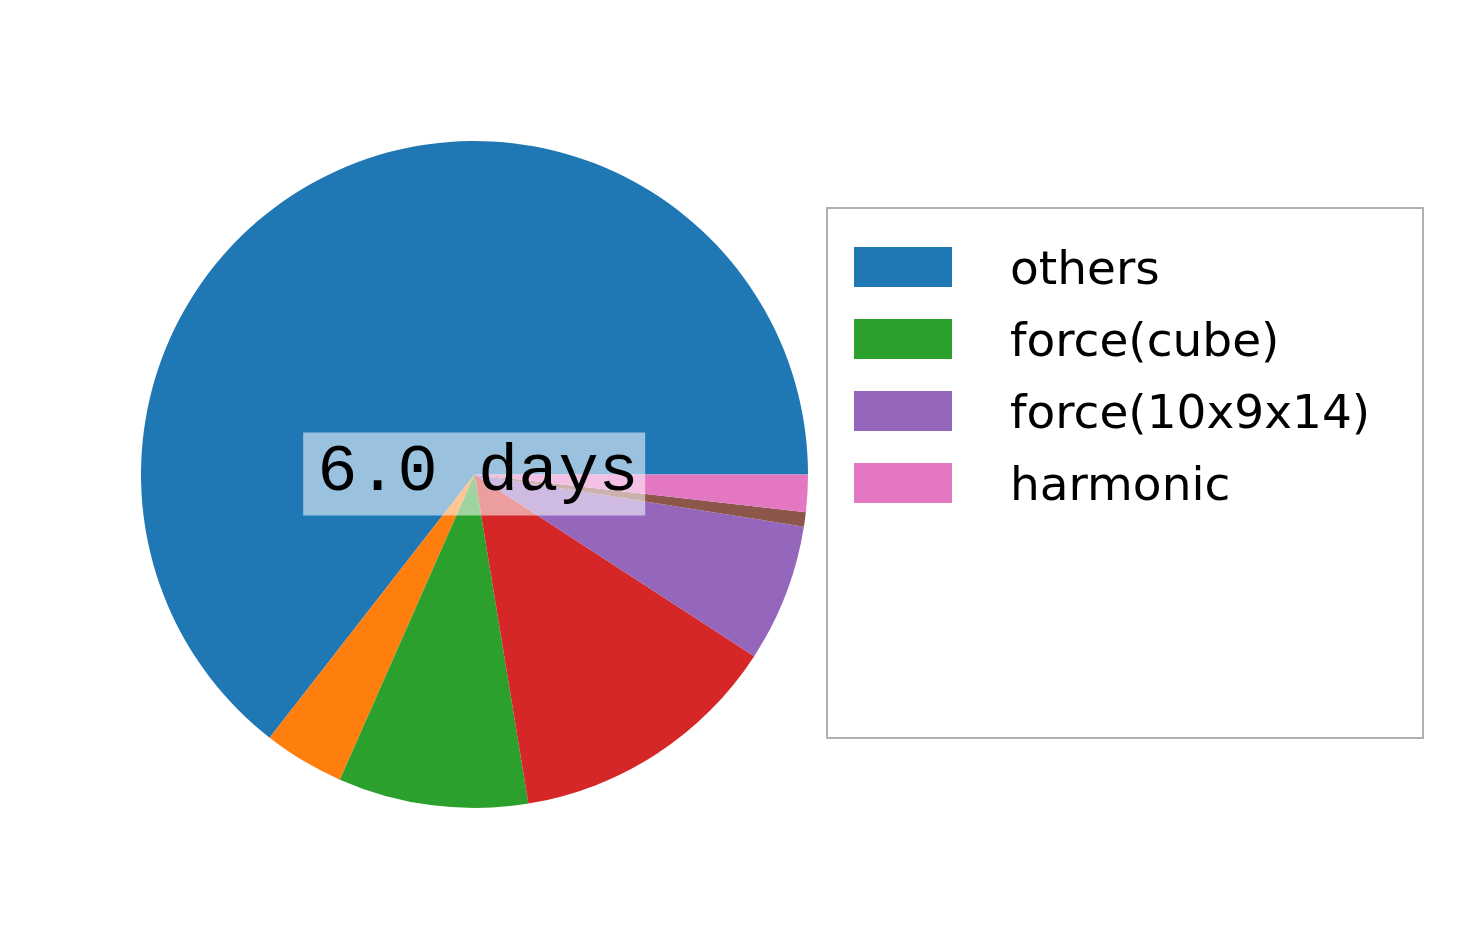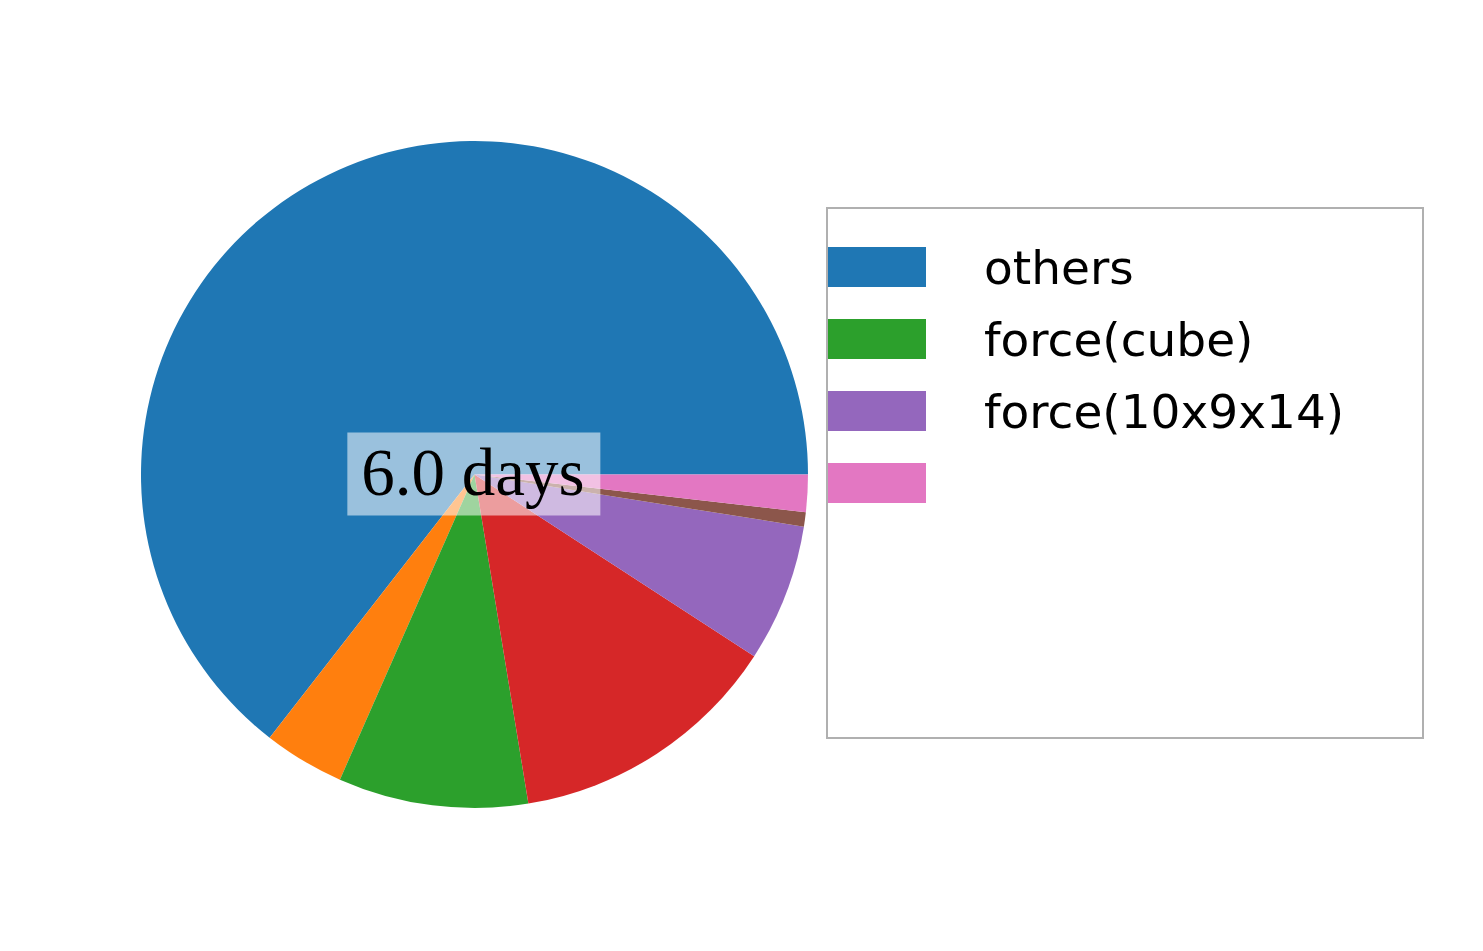--- a/index.html
+++ b/index.html
@@ -27,40 +27,41 @@
   }
   #center-label {
     position: absolute;
     left: 474px;
     top: 474px;
     transform: translate(-50%, -50%);
     font-size: 67px;
     line-height: 1.0;
     color: #000000;
     background: rgba(255,255,255,0.55);
-    padding: 6px 16px 10px 14px;
+    padding: 6px 6px 10px 14px;
     white-space: nowrap;
-    font-family: Liberation Serif, serif;
+    font-family: Liberation Mono, monospace;
     pointer-events: none;
   }
   #legend {
     position: absolute;
     left: 826px;
     top: 207px;
     width: 598px;
     height: 532px;
     border: 2px solid #b0b0b0;
     background: rgba(255,255,255,0.9);
     box-sizing: border-box;
     padding: 22px 0 0 0;
   }
   .legend-row {
     display: flex;
     align-items: center;
     height: 72px;
+    padding-left: 26px;
   }
   .legend-swatch {
     width: 98px;
     height: 40px;
     flex: 0 0 auto;
   }
   .legend-label {
     margin-left: 58px;
     font-size: 47px;
     color: #000000;
@@ -99,17 +100,18 @@
         <div class="legend-row">
           <div class="legend-swatch" style="background: rgb(44, 160, 44);"></div>
           <div class="legend-label">force(cube)</div>
         </div>
         <div class="legend-row">
           <div class="legend-swatch" style="background: rgb(148, 103, 189);"></div>
           <div class="legend-label">force(10x9x14)</div>
         </div>
         <div class="legend-row">
           <div class="legend-swatch" style="background: rgb(227, 119, 194);"></div>
+          <div class="legend-label">harmonic</div>
         </div>
       </div>
   </div>
 
 </div>
 
 </body></html>

